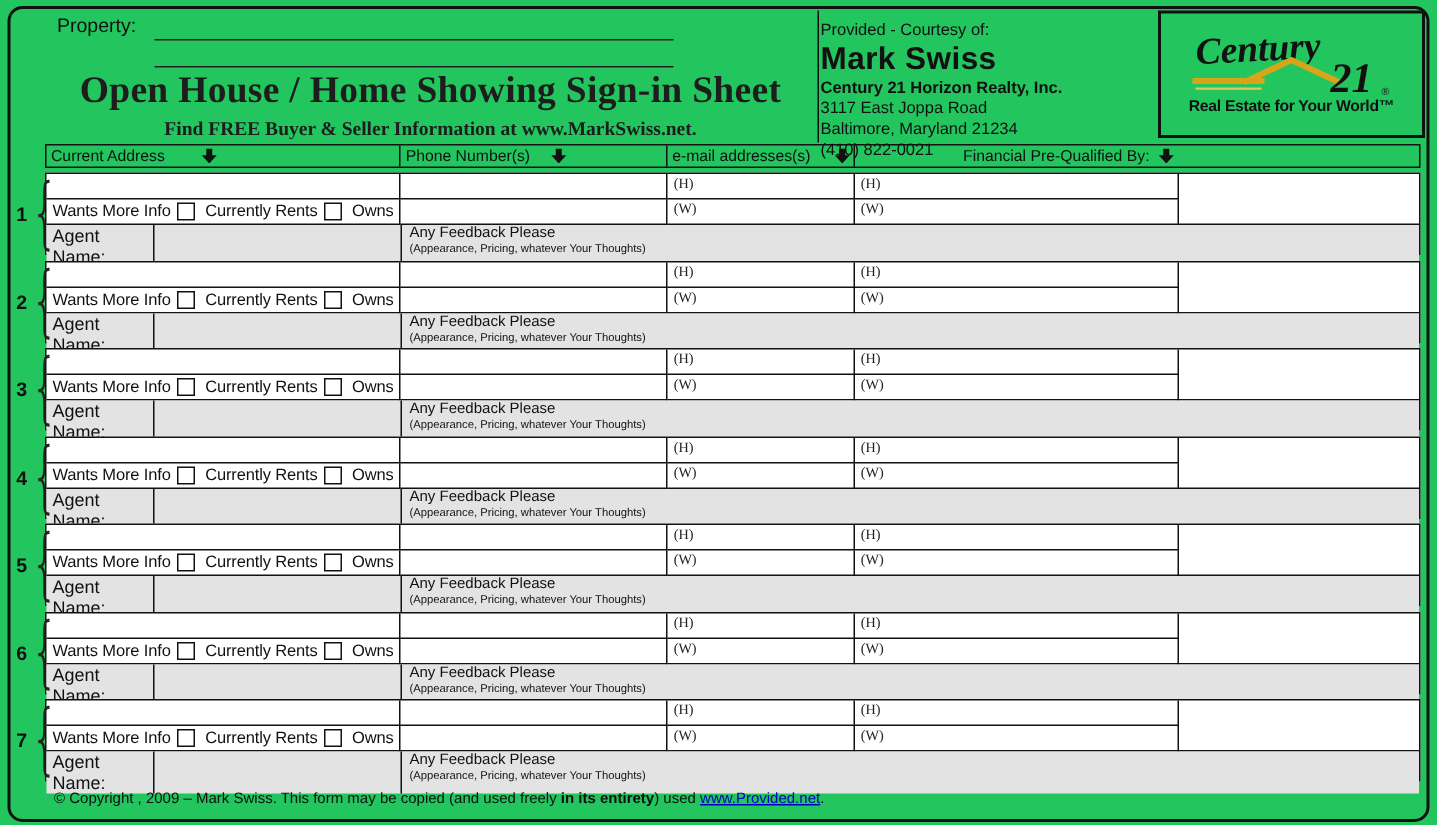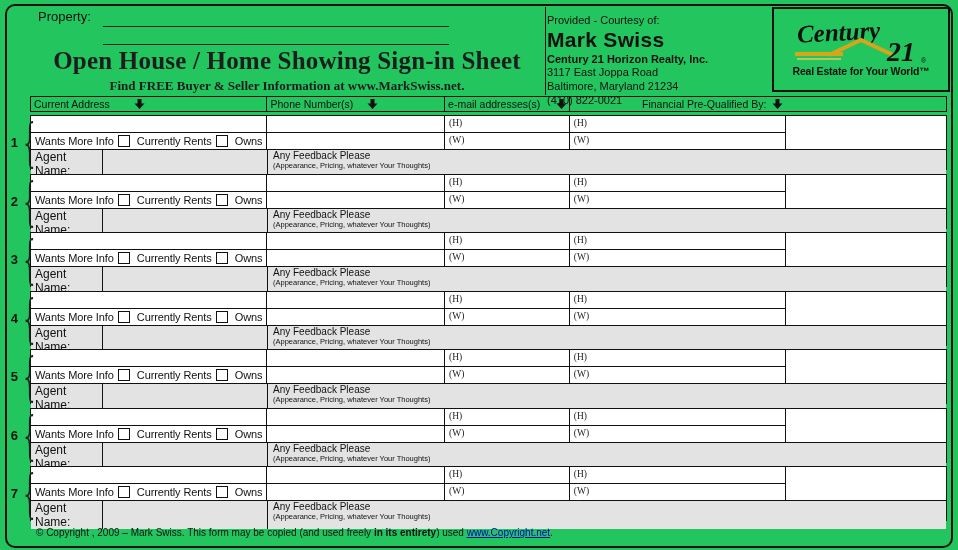--- a/index.html
+++ b/index.html
@@ -368,15 +368,15 @@
           <div class="feedback">
             <div class="fb1">Any Feedback Please</div>
             <div class="fb2">(Appearance, Pricing, whatever Your Thoughts)</div>
           </div>
         </div>
       </div>
     </div>
   </div>
 
   <div class="footer">
-    <span>© Copyright , 2009 – Mark Swiss.  This form may be copied (and used freely </span><span class="bold">in its entirety</span><span>) used </span><a style="color: rgb(0, 0, 191);">www.Copyright.net</a><span>.</span>
+    <span>© Copyright , 2009 – Mark Swiss.  This form may be copied (and used freely </span><span class="bold">in its entirety</span><span>) used </span><a style="color: rgb(0, 0, 191);">www.Provided.net</a><span>.</span>
   </div>
 </div>
 
 </body></html>

